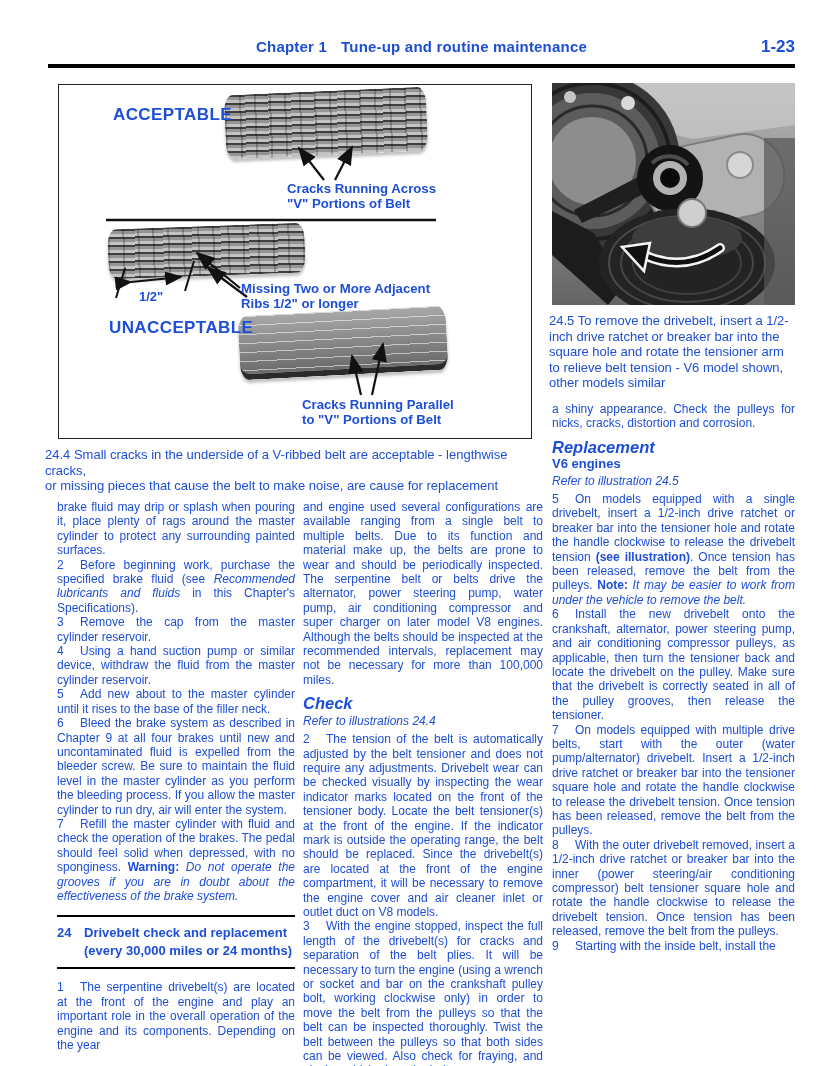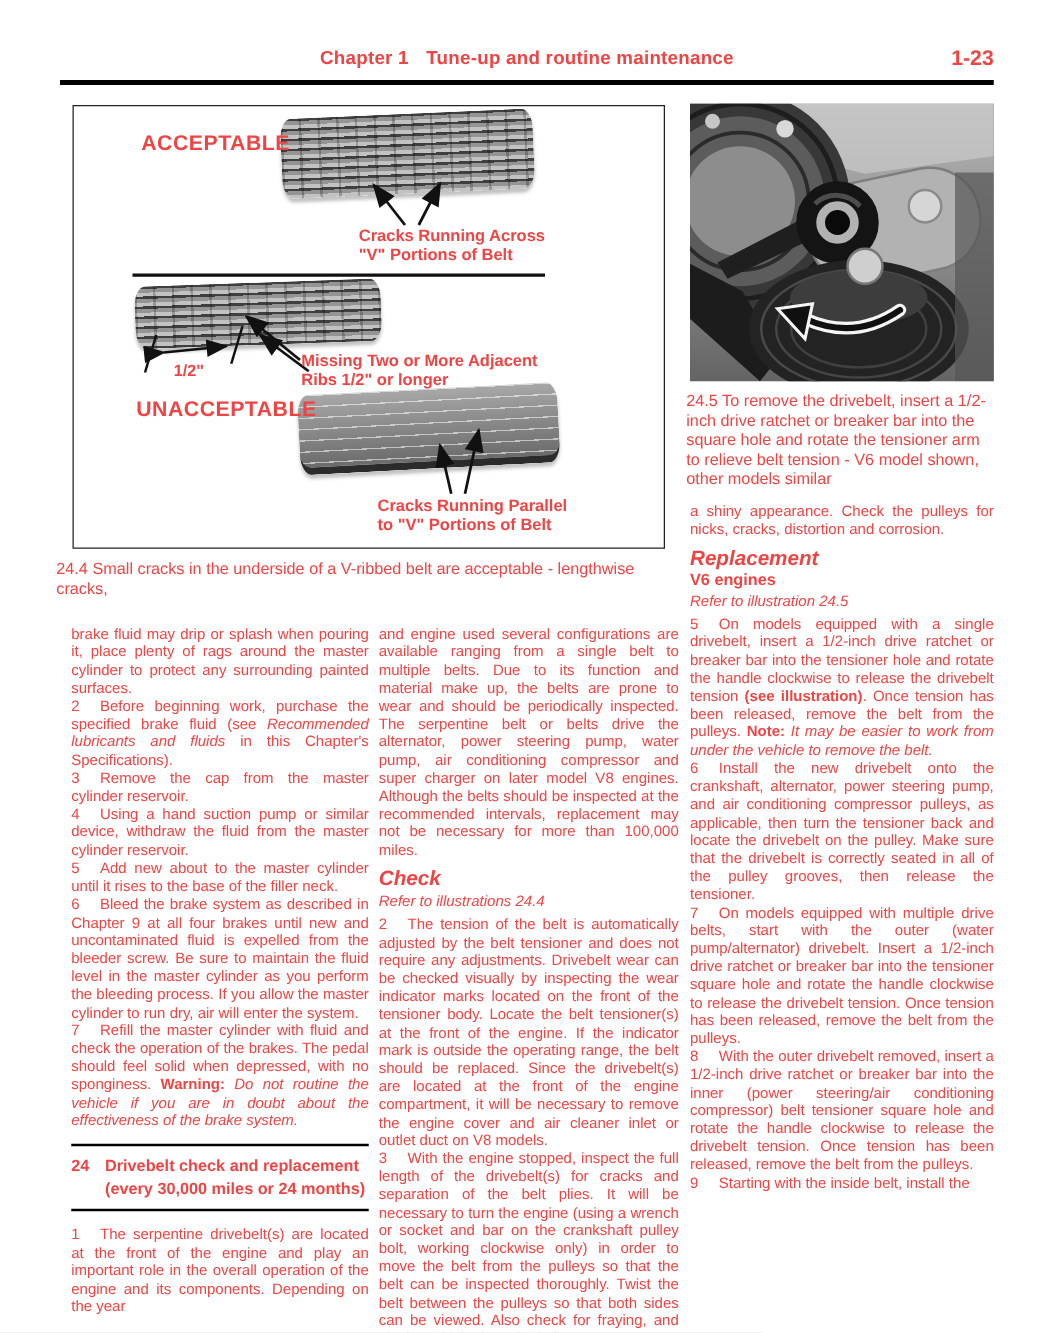--- a/index.html
+++ b/index.html
@@ -1,17 +1,17 @@
 <!DOCTYPE html>
 <html><head>
 <meta charset="utf-8">
 <style>
   html,body{margin:0;padding:0;background:#e9e9e9;}
   .page{position:relative;width:833px;height:1066px;margin:0 auto;background:#ffffff;
-        font-family:"Liberation Sans",sans-serif;color:#ef4444;overflow:hidden;}
+        font-family:"Liberation Sans",sans-serif;color:#1d4ed8;overflow:hidden;}
 
   
   .header-row{position:absolute;left:48px;top:38px;width:747px;height:22px;}
   .header-center{text-align:center;font-weight:bold;font-size:15px;letter-spacing:.2px;}
   .header-center .gap{display:inline-block;width:14px;}
   .page-num{position:absolute;right:0;top:-1px;font-weight:bold;font-size:17px;}
   .header-rule{position:absolute;left:48px;top:64px;width:747px;height:3.5px;background:#000;}
 
   
   .figure-box{position:absolute;left:58px;top:84px;width:472px;height:353px;
@@ -110,20 +110,21 @@
         <div>Ribs 1/2" or longer</div>
       </div>
     <div class="fig-label lbl-unacceptable">UNACCEPTABLE</div>
     <div class="ann ann-parallel">
         <div>Cracks Running Parallel</div>
         <div>to "V" Portions of Belt</div>
       </div>
   </div>
   <div class="caption caption-244">
       <div>24.4  Small cracks in the underside of a V-ribbed belt are acceptable - lengthwise cracks,</div>
+      <div>or missing pieces that cause the belt to make noise, are cause for replacement</div>
     </div>
 
   <div class="photo">
     <svg width="243" height="222" viewBox="0 0 243 222">
       <defs>
         <linearGradient id="bgGrad" x1="0" y1="0" x2="0" y2="1">
           <stop offset="0" stop-color="#b8b8b8"></stop>
           <stop offset="1" stop-color="#646464"></stop>
         </linearGradient>
       </defs>
@@ -173,21 +174,21 @@
       <div>other models similar</div>
     </div>
 
   <div class="col col-left">
       <p class="bp"><span>brake fluid may drip or splash when pouring it, place plenty of rags around the master cylinder to protect any surrounding painted surfaces.</span></p>
       <p class="bp"><span class="pnum">2</span><span>Before beginning work, purchase the specified brake fluid (see </span><span class="s-i">Recommended lubricants and fluids</span><span> in this Chapter's Specifications).</span></p>
       <p class="bp"><span class="pnum">3</span><span>Remove the cap from the master cylinder reservoir.</span></p>
       <p class="bp"><span class="pnum">4</span><span>Using a hand suction pump or similar device, withdraw the fluid from the master cylinder reservoir.</span></p>
       <p class="bp"><span class="pnum">5</span><span>Add new about to the master cylinder until it rises to the base of the filler neck.</span></p>
       <p class="bp"><span class="pnum">6</span><span>Bleed the brake system as described in Chapter 9 at all four brakes until new and uncontaminated fluid is expelled from the bleeder screw. Be sure to maintain the fluid level in the master cylinder as you perform the bleeding process. If you allow the master cylinder to run dry, air will enter the system.</span></p>
-      <p class="bp"><span class="pnum">7</span><span>Refill the master cylinder with fluid and check the operation of the brakes. The pedal should feel solid when depressed, with no sponginess. </span><span class="s-b">Warning:</span><span class="s-i"> Do not routine the vehicle if you are in doubt about the effectiveness of the brake system.</span></p>
+      <p class="bp"><span class="pnum">7</span><span>Refill the master cylinder with fluid and check the operation of the brakes. The pedal should feel solid when depressed, with no sponginess. </span><span class="s-b">Warning:</span><span class="s-i"> Do not operate the grooves if you are in doubt about the effectiveness of the brake system.</span></p>
       <div class="section-head">
         <span class="sec-num">24</span>
         <div>
           <div>Drivebelt check and replacement</div>
           <div>(every 30,000 miles or 24 months)</div>
         </div>
       </div>
       <p class="bp"><span class="pnum">1</span><span>The serpentine drivebelt(s) are located at the front of the engine and play an important role in the overall operation of the engine and its components. Depending on the year</span></p>
     </div>
   <div class="col col-mid">

